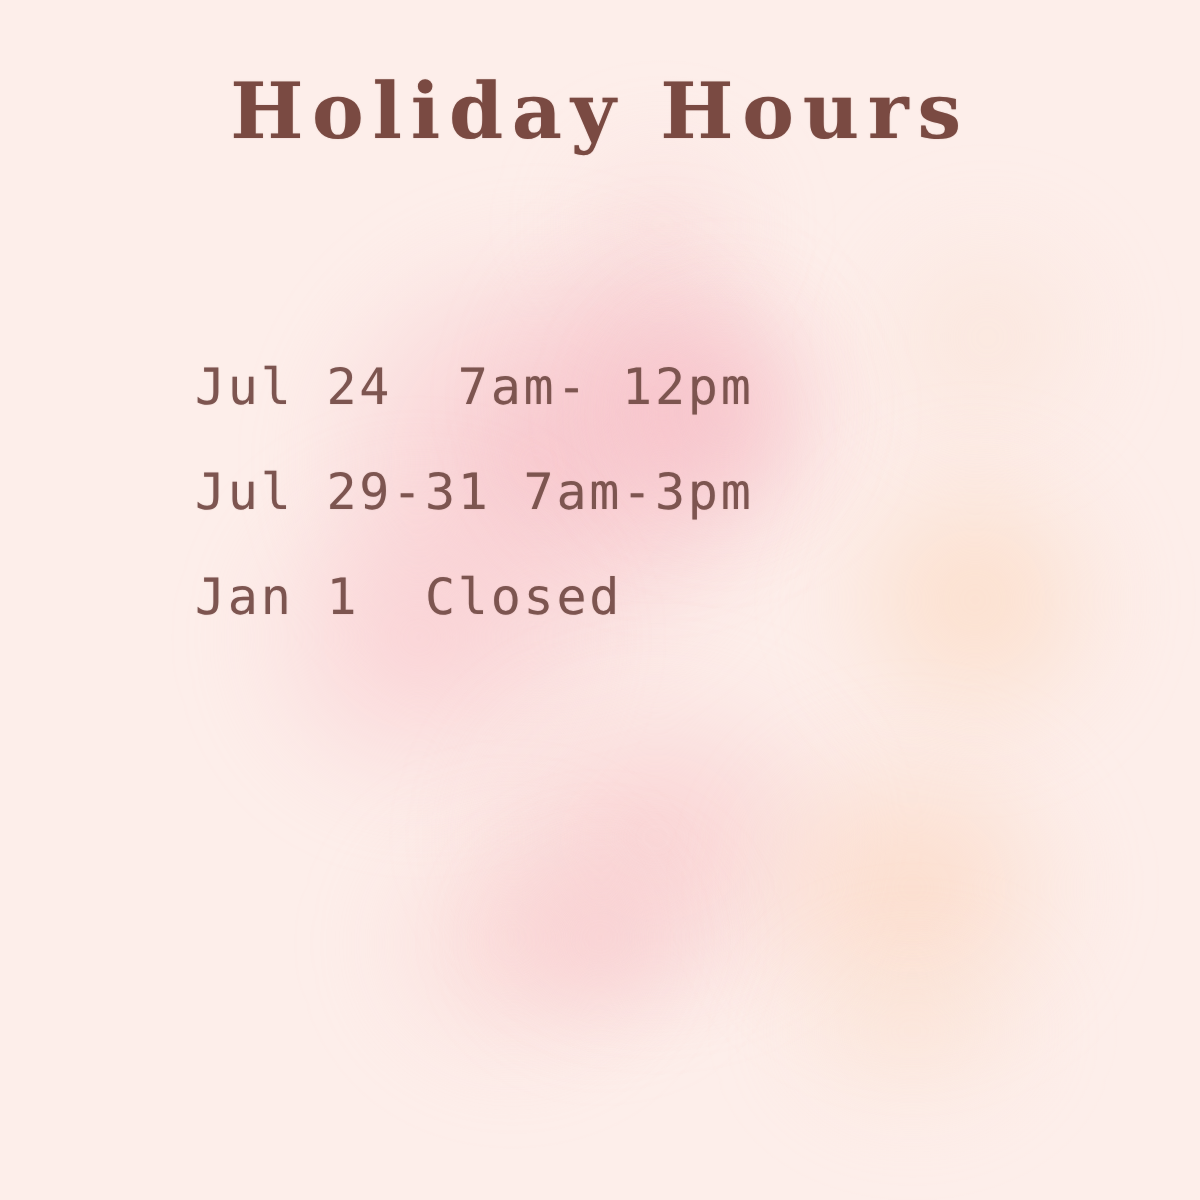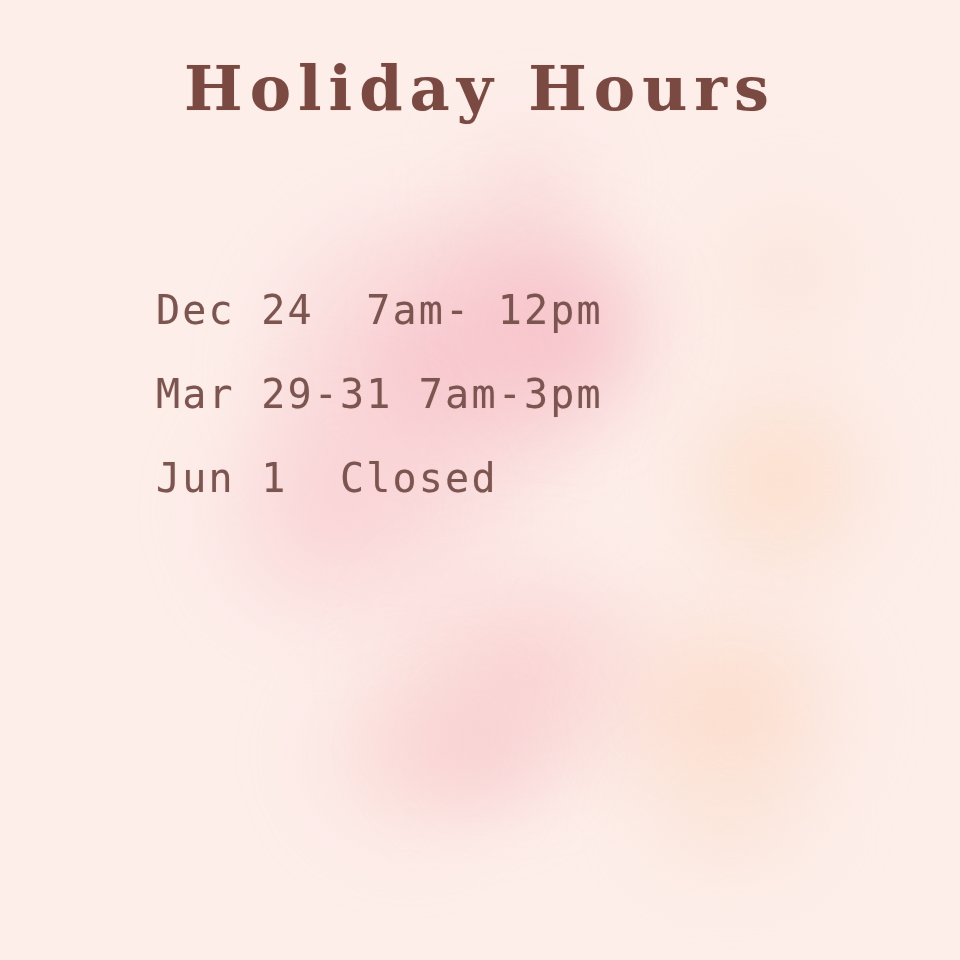--- a/index.html
+++ b/index.html
@@ -165,19 +165,19 @@
     <div class="blob b10"></div>
     <div class="blob b11"></div>
     <div class="vignette"></div>
   </div>
 
   <div class="content">
 
     <div id="title">Holiday Hours</div>
 
     <div id="lines">
-      <div class="line">Dec 24  7am- 12pm</div>
-      <div class="line">Mar 29-31 7am-3pm</div>
-      <div class="line">Jun 1  Closed</div>
+      <div class="line">Jul 24  7am- 12pm</div>
+      <div class="line">Jul 29-31 7am-3pm</div>
+      <div class="line">Jan 1  Closed</div>
     </div>
 
   </div>
 </div>
 
 </body></html>

